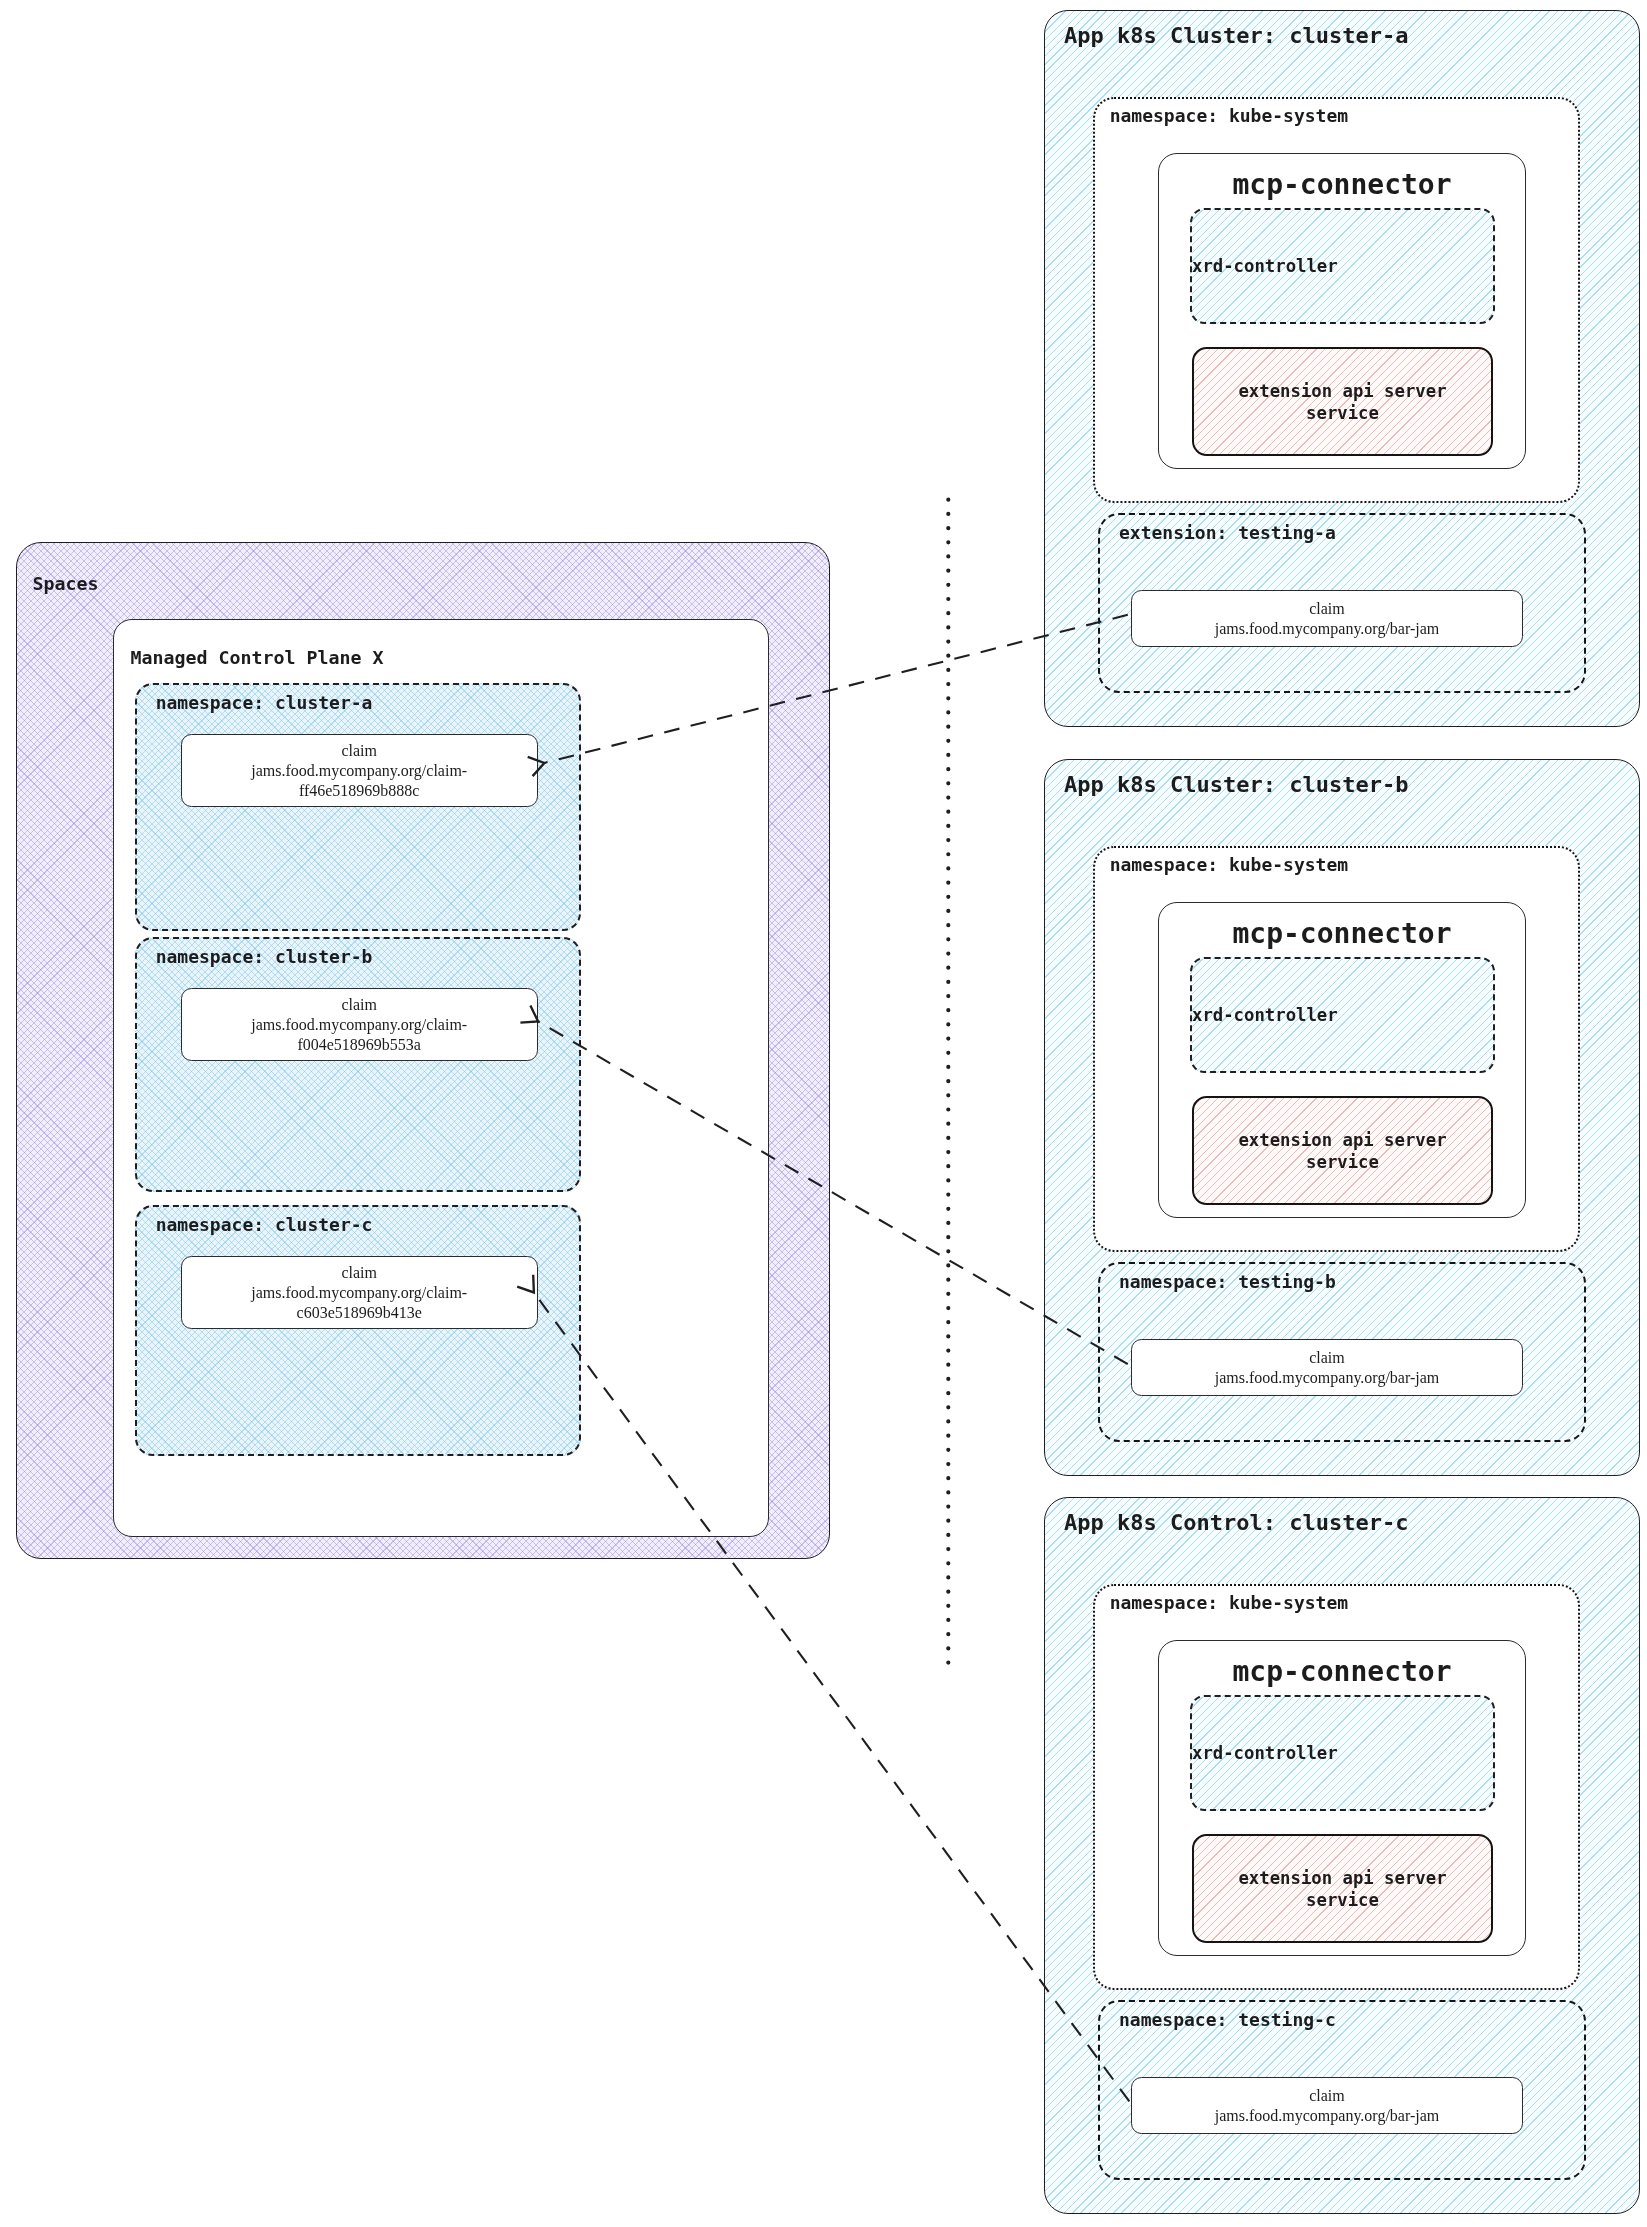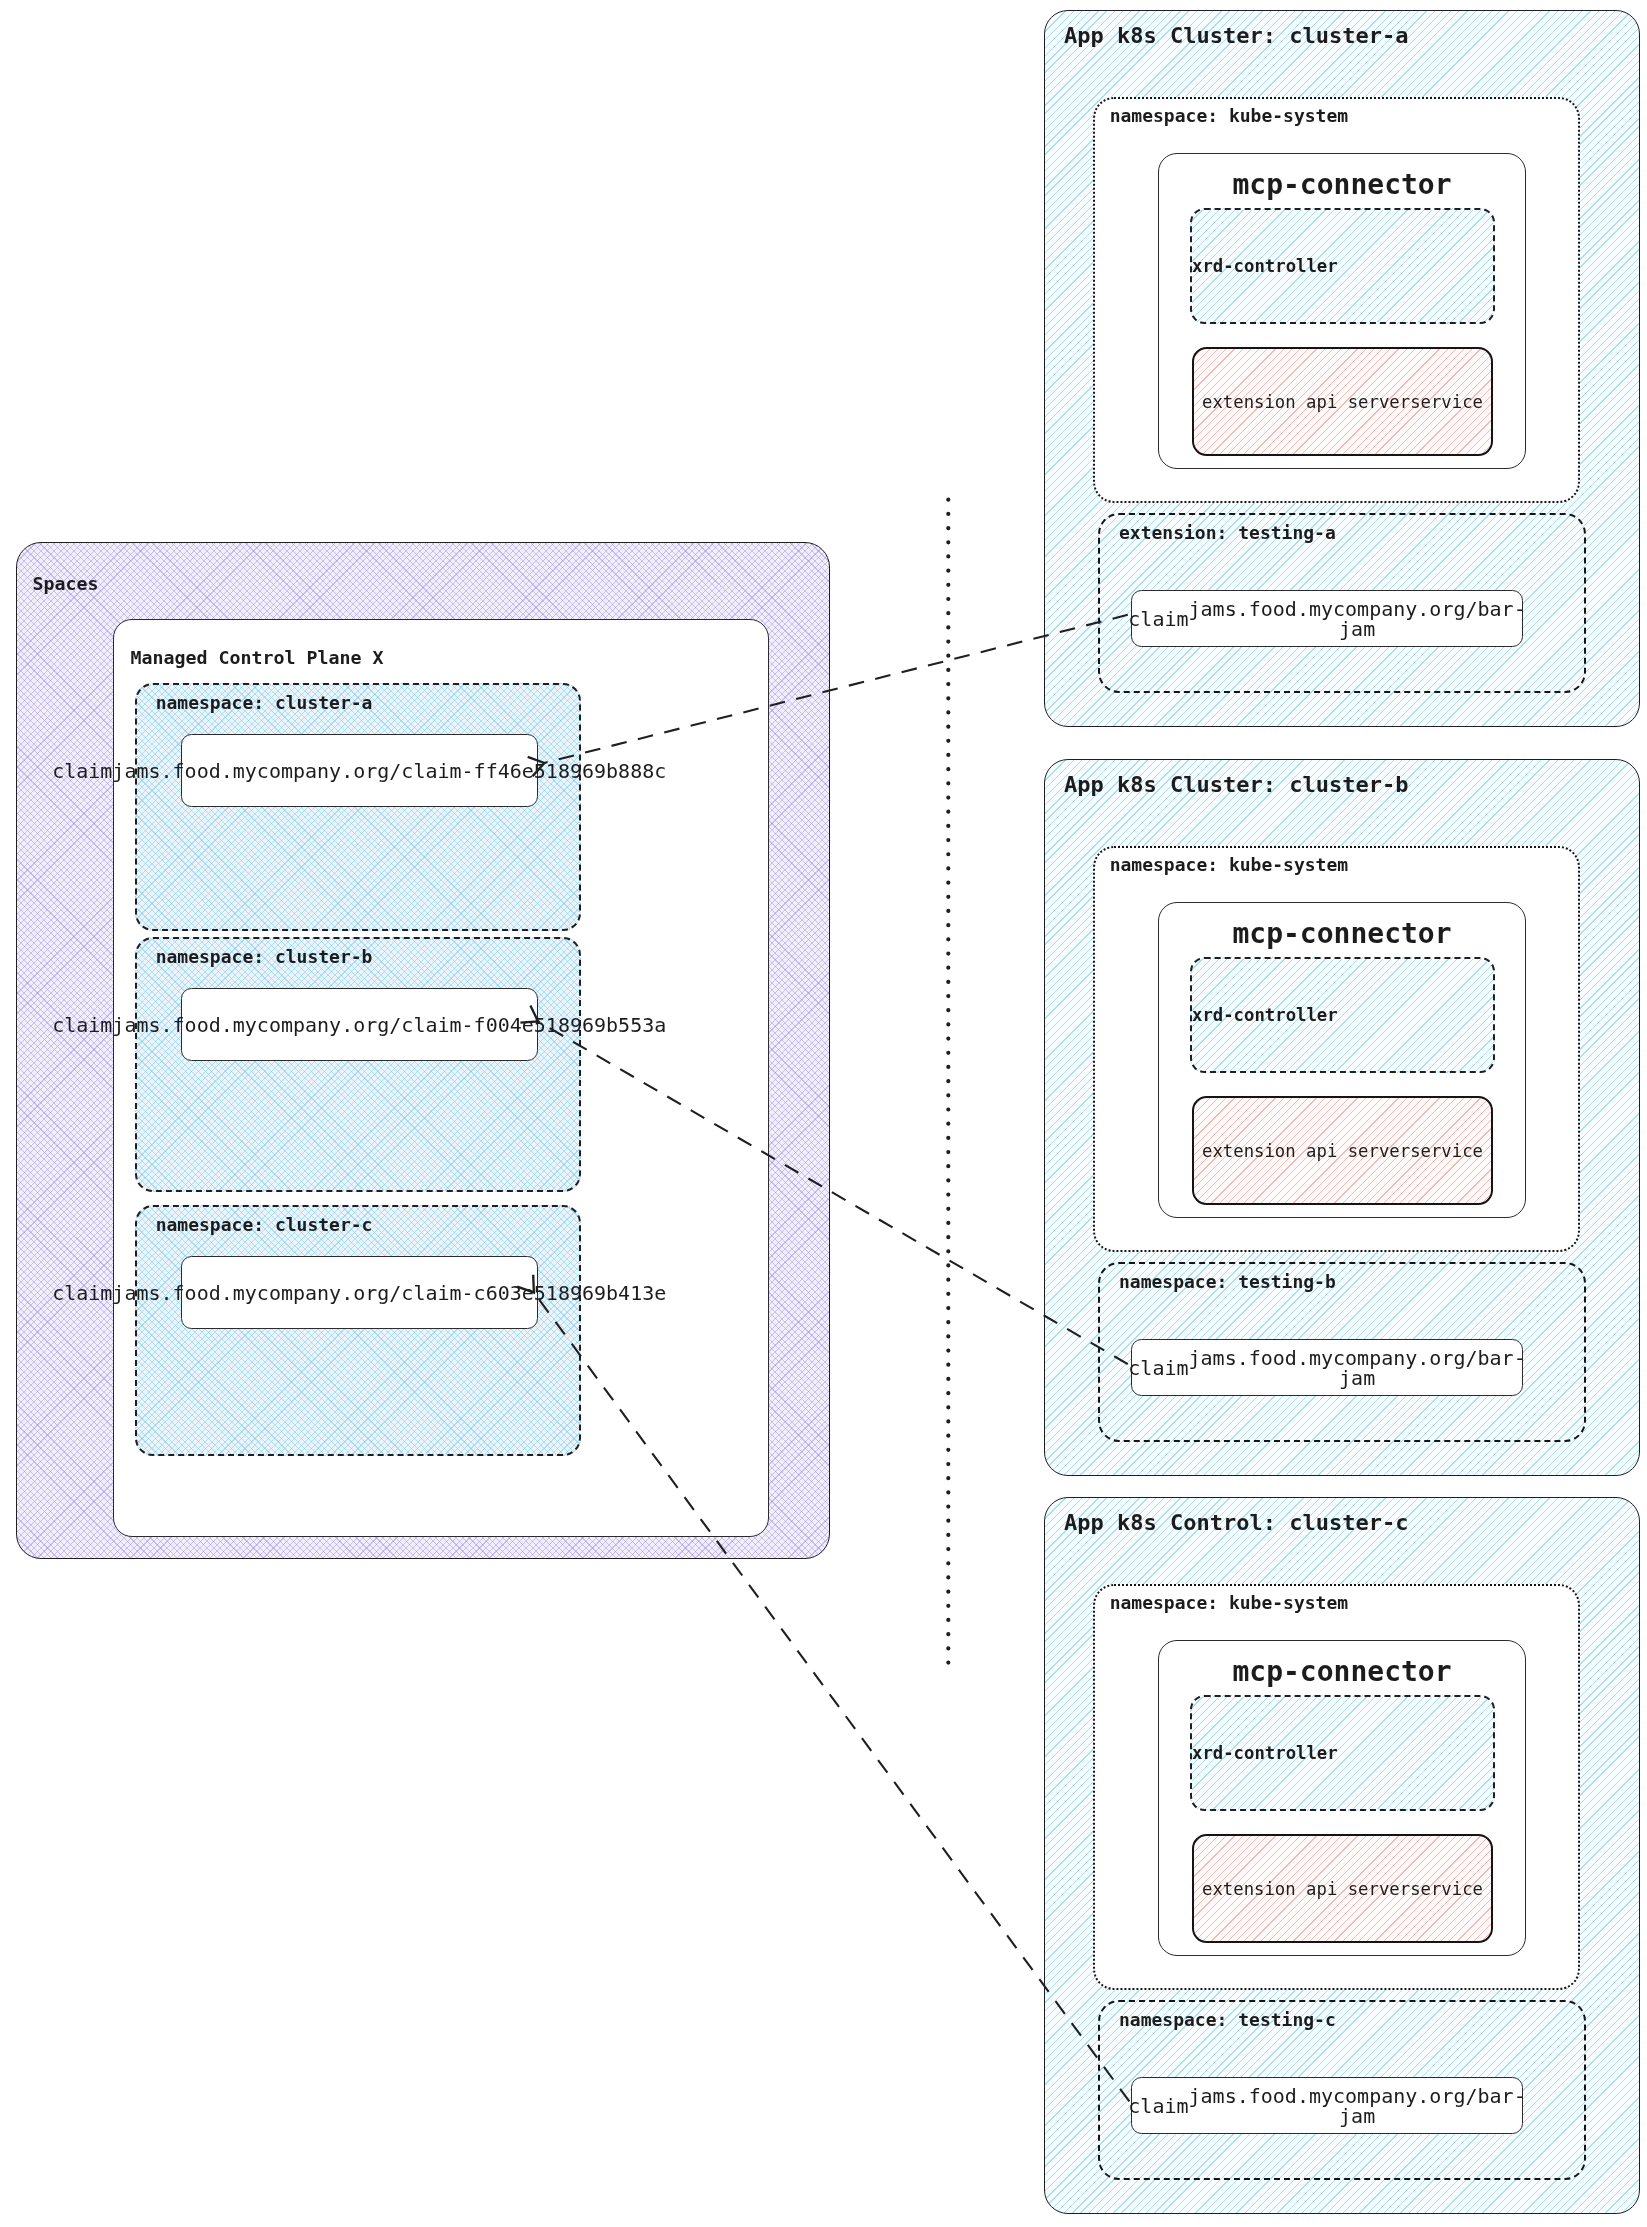--- a/index.html
+++ b/index.html
@@ -37,22 +37,22 @@
   .spaces-label{left:15.7px;top:6.3px;font-size:18.3px;font-weight:bold;margin-top:24px;}
   .mcpx{left:96px;top:76px;width:654px;height:916px;background:#ffffff;
         border:1.6px solid #2b2b2b;border-radius:19px;}
   .mcpx-label{left:16.7px;top:27px;font-size:18.3px;font-weight:bold;}
   .ns{left:21px;width:442px;border:2.1px dashed #1f1f1f;border-radius:18px;}
   .ns-a{top:63px;height:244px;}
   .ns-b{top:317px;height:251px;}
   .ns-c{top:585px;height:247px;}
   .ns-label{left:19px;top:7.3px;font-size:18px;font-weight:bold;white-space:nowrap;}
   .claim{background:#ffffff;border:1.6px solid #2b2b2b;border-radius:10.5px;
-         display:flex;flex-direction:row;align-items:center;justify-content:center;
-         font-size:20px;line-height:20px;text-align:center;}
+         display:flex;flex-direction:column;align-items:center;justify-content:center;
+         font-size:16px;line-height:20px;text-align:center;font-family:Liberation Serif, serif;}
   .claim-left{left:44px;top:49px;width:355px;height:71px;}
 
   
   .cluster{left:1044px;width:594px;height:715px;
            border:1.6px solid #1f1f1f;border-radius:24px;}
   .cluster-a{top:10px;}
   .cluster-b{top:759px;}
   .cluster-c{top:1497px;}
   .cluster-title{left:19px;top:11.5px;font-size:22px;font-weight:bold;white-space:nowrap;}
   .kube{left:48px;top:86px;width:483px;height:402px;background:#ffffff;
@@ -60,22 +60,22 @@
   .kube-label{left:14.7px;top:6.3px;font-size:18px;font-weight:bold;white-space:nowrap;}
   .mcpc{left:63px;top:54px;width:366px;height:314px;background:#ffffff;
         border:1.6px solid #2b2b2b;border-radius:19px;}
   .mcpc-title{width:100%;top:13.6px;text-align:center;font-size:28px;font-weight:bold;}
   .xrd{left:31px;top:54px;width:301px;height:112px;
        border:2.1px dashed #1f1f1f;border-radius:14.7px;
        display:flex;align-items:center;justify-content:flex-start;
        font-size:17.3px;font-weight:bold;}
   .ext{left:33px;top:193px;width:297px;height:105px;
        border:2.6px solid #141414;border-radius:14.7px;
-       display:flex;flex-direction:row;align-items:center;justify-content:center;
-       font-size:17.3px;font-weight:normal;line-height:22px;text-align:center;}
+       display:flex;flex-direction:column;align-items:center;justify-content:center;
+       font-size:17.3px;font-weight:bold;line-height:22px;text-align:center;}
   .testing{left:53px;top:502px;width:484px;height:176px;
            border:2.1px dashed #141414;border-radius:21px;background:transparent;}
   .claim-bar{left:31px;top:75px;width:390px;height:55px;}
 
   .overlay{position:absolute;left:0;top:0;width:1647px;height:2227px;
            pointer-events:none;z-index:50;}
 </style>
 </head>
 <body>
 

